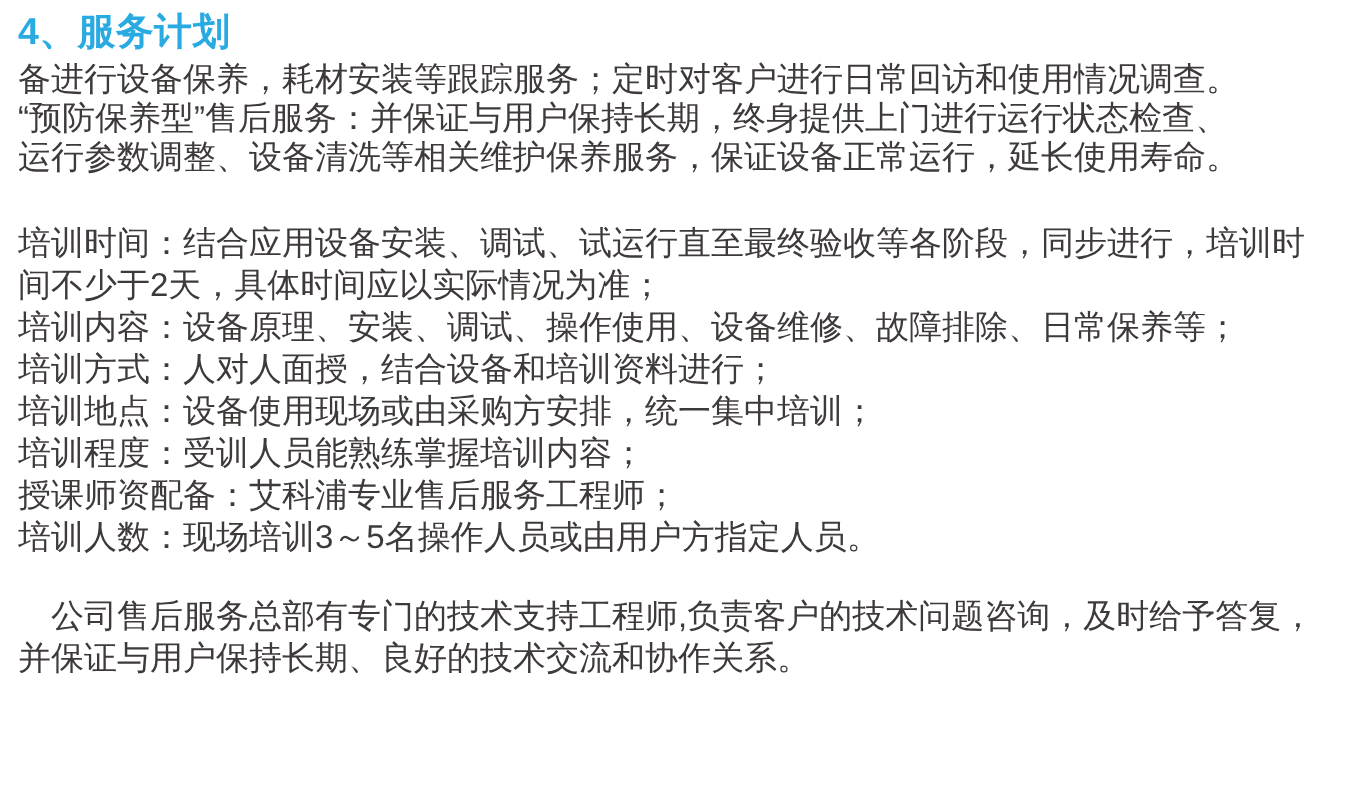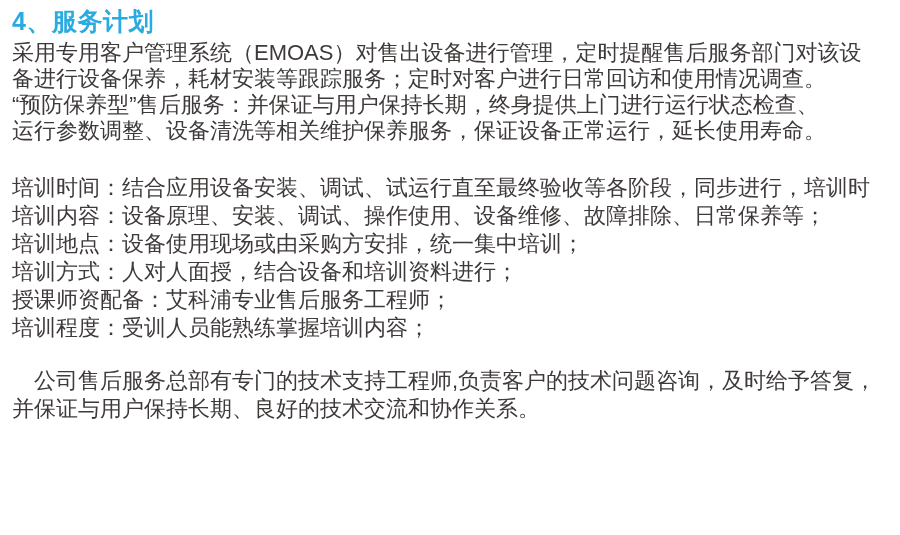--- a/index.html
+++ b/index.html
@@ -41,35 +41,36 @@
   .line { white-space: pre; }
 </style>
 </head>
 <body>
 
 <div class="page">
 
   <div class="section sec-4">
     <h2 class="heading">4、服务计划</h2>
     <div class="body-text lh26">
-      <div class="line">采用专用客户管理系统（EMOAS）对售出设备进行管理，定时提醒售后服务部门对该设</div>
       <div class="line">备进行设备保养，耗材安装等跟踪服务；定时对客户进行日常回访和使用情况调查。</div>
       <div class="line">“预防保养型”售后服务：并保证与用户保持长期，终身提供上门进行运行状态检查、</div>
       <div class="line">运行参数调整、设备清洗等相关维护保养服务，保证设备正常运行，延长使用寿命。</div>
     </div>
   </div>
 
   <div class="section sec-5">
     <div class="body-text lh28">
       <div class="line">培训时间：结合应用设备安装、调试、试运行直至最终验收等各阶段，同步进行，培训时</div>
+      <div class="line">间不少于2天，具体时间应以实际情况为准；</div>
       <div class="line">培训内容：设备原理、安装、调试、操作使用、设备维修、故障排除、日常保养等；</div>
+      <div class="line">培训方式：人对人面授，结合设备和培训资料进行；</div>
       <div class="line">培训地点：设备使用现场或由采购方安排，统一集中培训；</div>
-      <div class="line">培训方式：人对人面授，结合设备和培训资料进行；</div>
+      <div class="line">培训程度：受训人员能熟练掌握培训内容；</div>
       <div class="line">授课师资配备：艾科浦专业售后服务工程师；</div>
-      <div class="line">培训程度：受训人员能熟练掌握培训内容；</div>
+      <div class="line">培训人数：现场培训3～5名操作人员或由用户方指定人员。</div>
     </div>
   </div>
 
   <div class="section sec-6">
     <div class="body-text lh28">
       <div class="line">　公司售后服务总部有专门的技术支持工程师,负责客户的技术问题咨询，及时给予答复，</div>
       <div class="line">并保证与用户保持长期、良好的技术交流和协作关系。</div>
     </div>
   </div>
 

